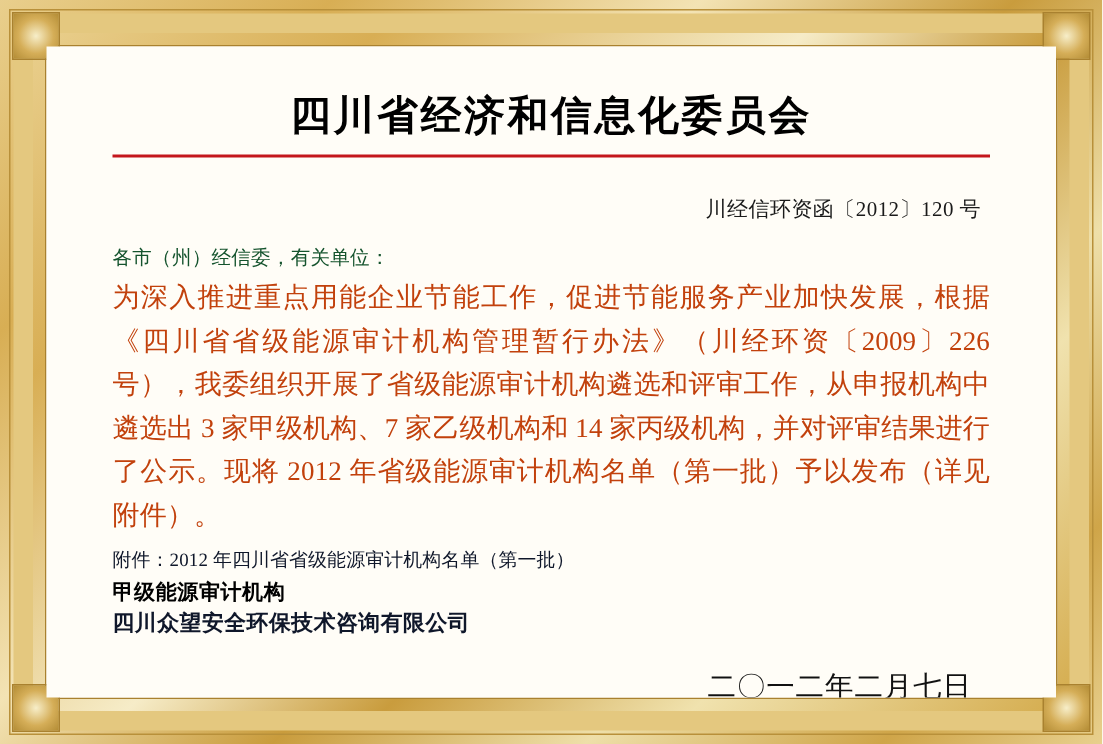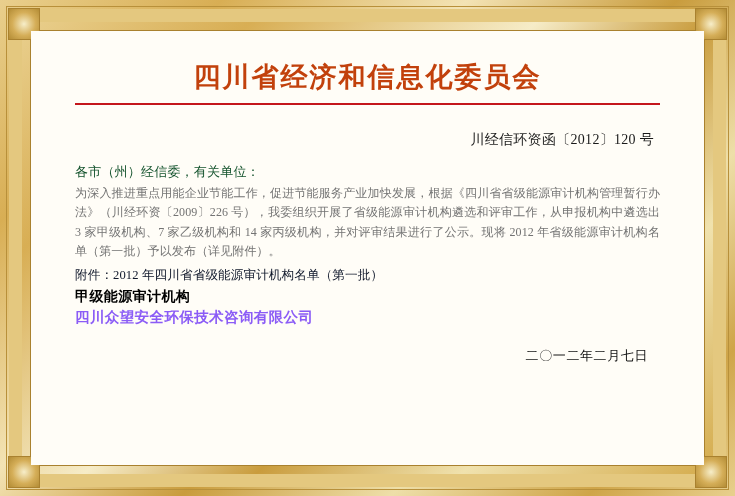--- a/index.html
+++ b/index.html
@@ -86,21 +86,21 @@
     background: #fffdf7;
     overflow: hidden;
   }
   .paper-inner {
     position: absolute;
     inset: 0;
     padding: 18px 44px 10px 44px;
     box-sizing: border-box;
   }
   .doc-title {
-    color: #c2410c;
+    color: #000000;
     font-size: 27px;
     font-weight: bold;
     text-align: center;
     letter-spacing: 2px;
     margin: 14px 0 0 0;
     line-height: 1.1;
     font-family: "Liberation Serif", "DejaVu Serif", serif;
   }
   .title-rule {
     width: 100%;
@@ -116,22 +116,22 @@
     margin-right: 6px;
     letter-spacing: 0.3px;
   }
   .salutation {
     font-size: 13px;
     color: #14532d;
     margin-top: 14px;
     letter-spacing: 0.2px;
   }
   .body-para {
-    font-size: 12px;
-    color: #737373;
+    font-size: 18px;
+    color: #c2410c;
     line-height: 1.62;
     text-align: justify;
     text-justify: inter-ideograph;
     margin-top: 3px;
     letter-spacing: 0.1px;
   }
   .body-para.indent {
     text-indent: 0;
   }
   .attach-line {
@@ -143,27 +143,27 @@
   .grade-heading {
     font-size: 14px;
     font-weight: bold;
     color: #000000;
     margin-top: 4px;
     letter-spacing: 0.4px;
   }
   .org-name {
     font-size: 14.5px;
     font-weight: bold;
-    color: #8b5cf6;
+    color: #0f172a;
     margin-top: 2px;
     letter-spacing: 0.4px;
   }
   .doc-date {
     text-align: right;
-    font-size: 13px;
+    font-size: 19px;
     color: #111;
     margin-top: 20px;
     margin-right: 12px;
     letter-spacing: 0.6px;
   }
 </style>
 </head>
 <body>
 
 <div class="page">

